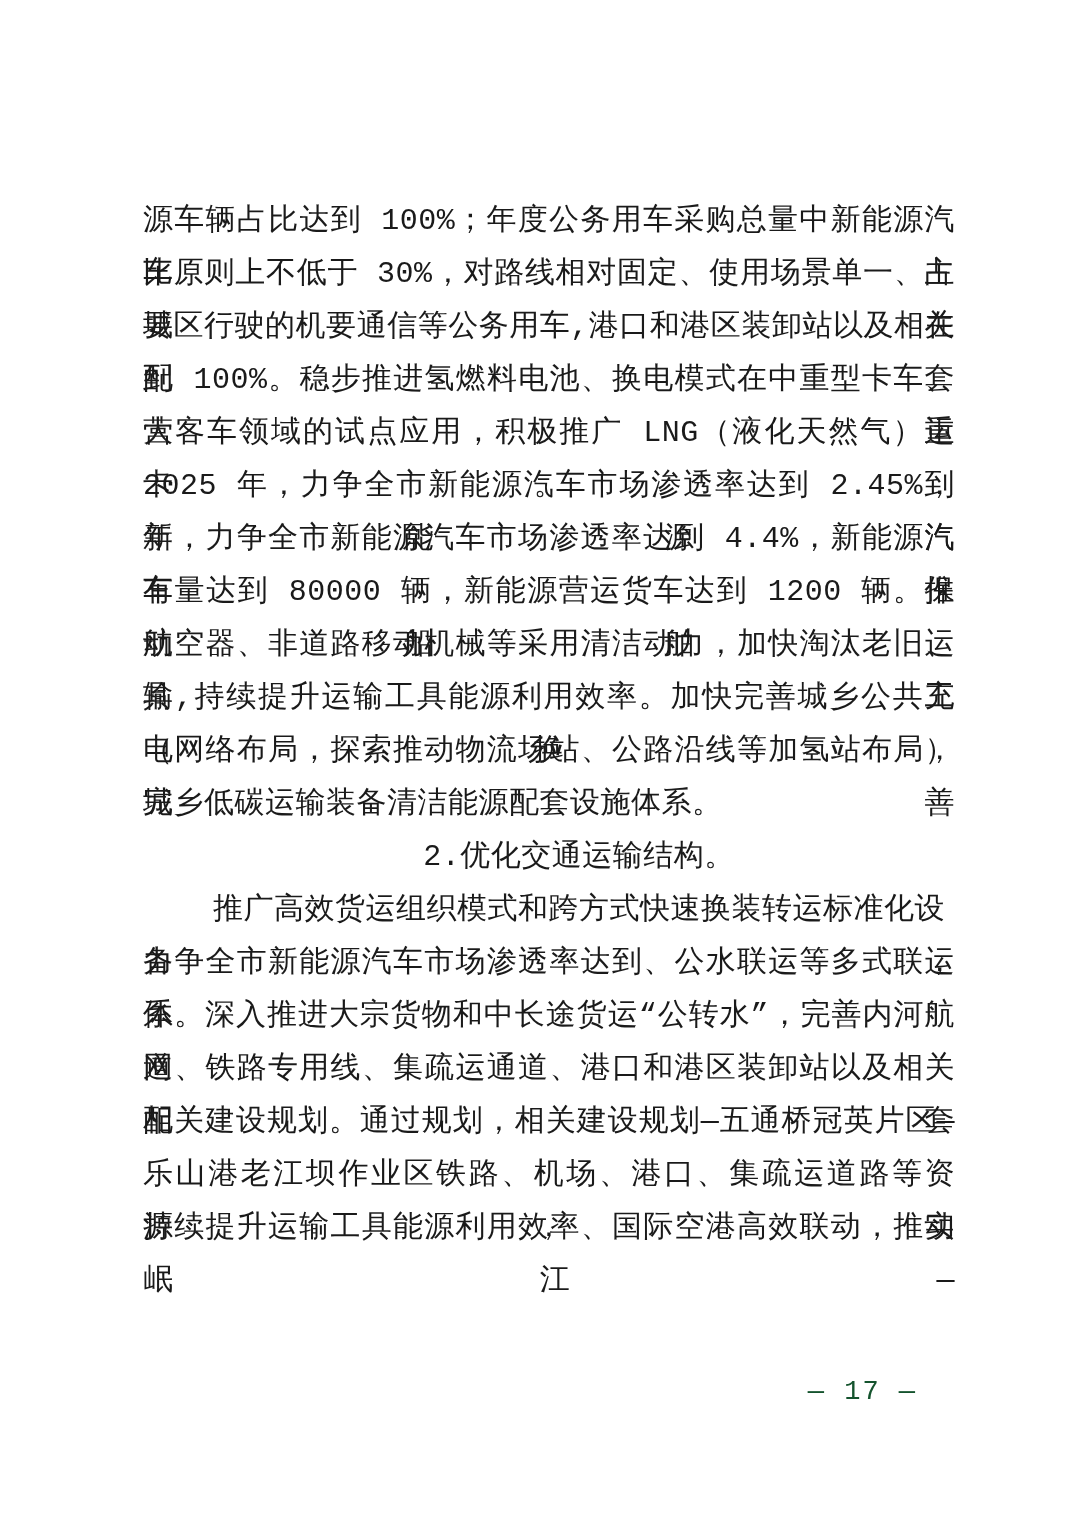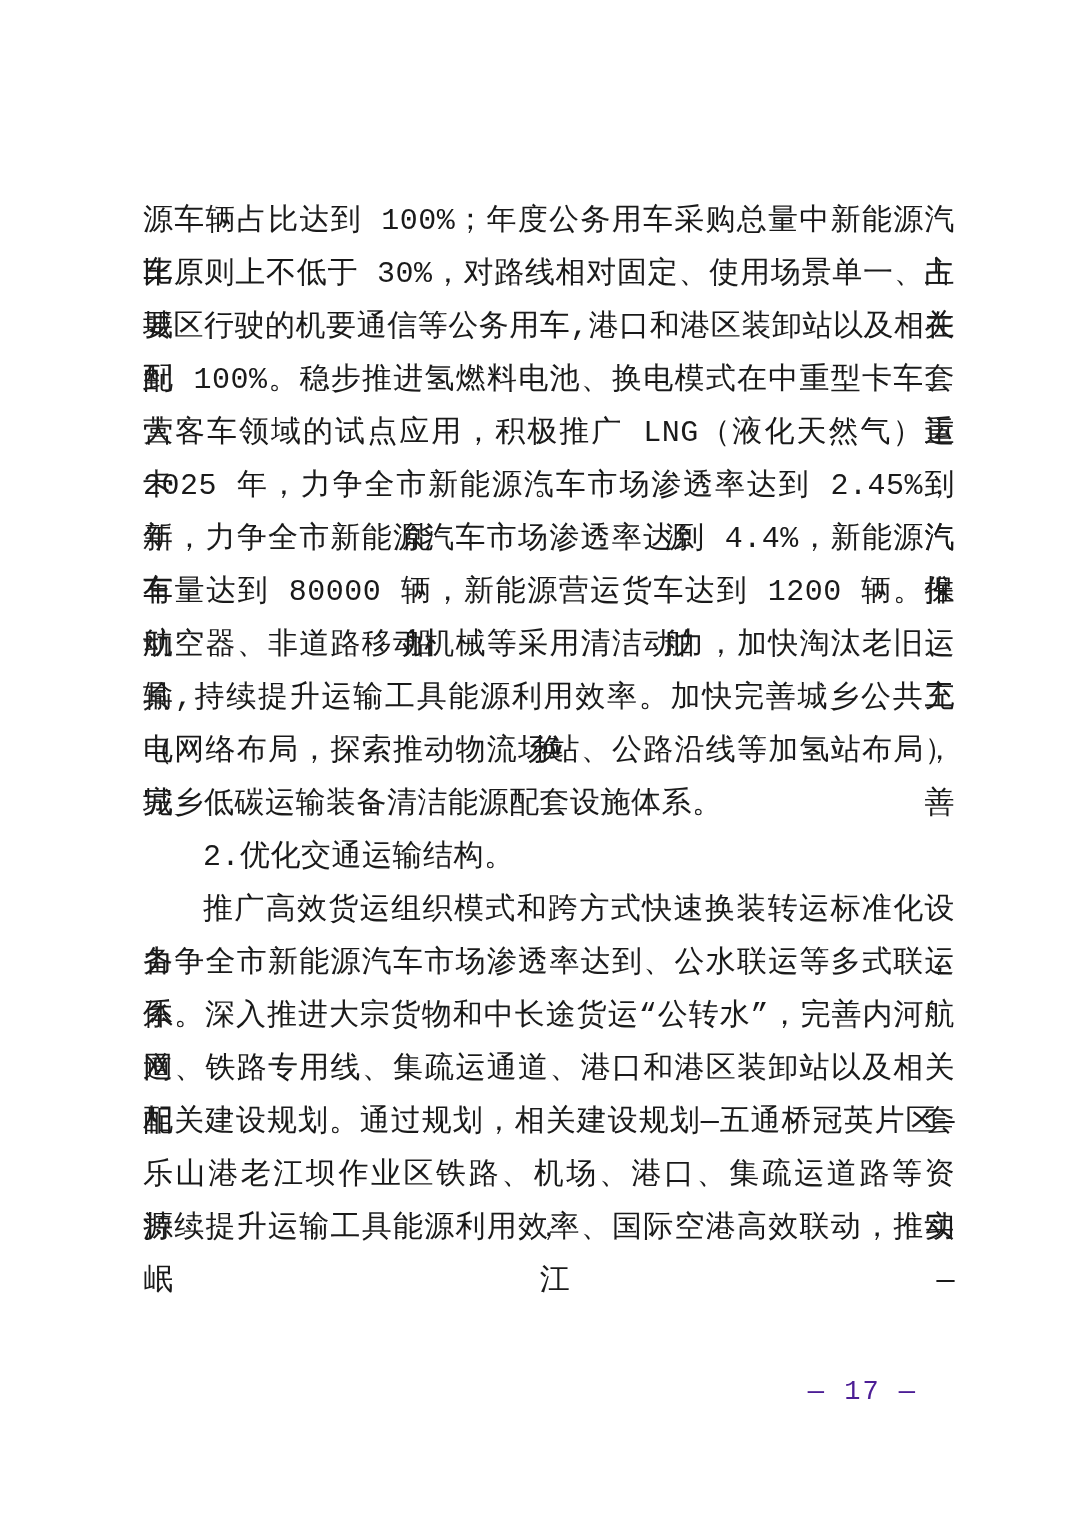--- a/index.html
+++ b/index.html
@@ -28,29 +28,30 @@
     font-size: 30px;
     white-space: pre-wrap;
     letter-spacing: 0.5px;
   }
   .line.j {
     text-align: justify;
     text-align-last: justify;
   }
   .line.indent {
     text-indent: 60px;
+    text-align: center;
   }
   .page-number {
     position: absolute;
     top: 1376px;
     right: 163px;
     font-size: 27px;
     line-height: 32px;
     letter-spacing: 2px;
-    color: #4c1d95;
+    color: #14532d;
   }
 </style>
 </head>
 <body>
 
 <div class="page">
   <div class="text-block">
 
     <div class="line j">源车辆占比达到 100%；年度公务用车采购总量中新能源汽车占</div>
     <div class="line j">比原则上不低于 30%，对路线相对固定、使用场景单一、主要在</div>

